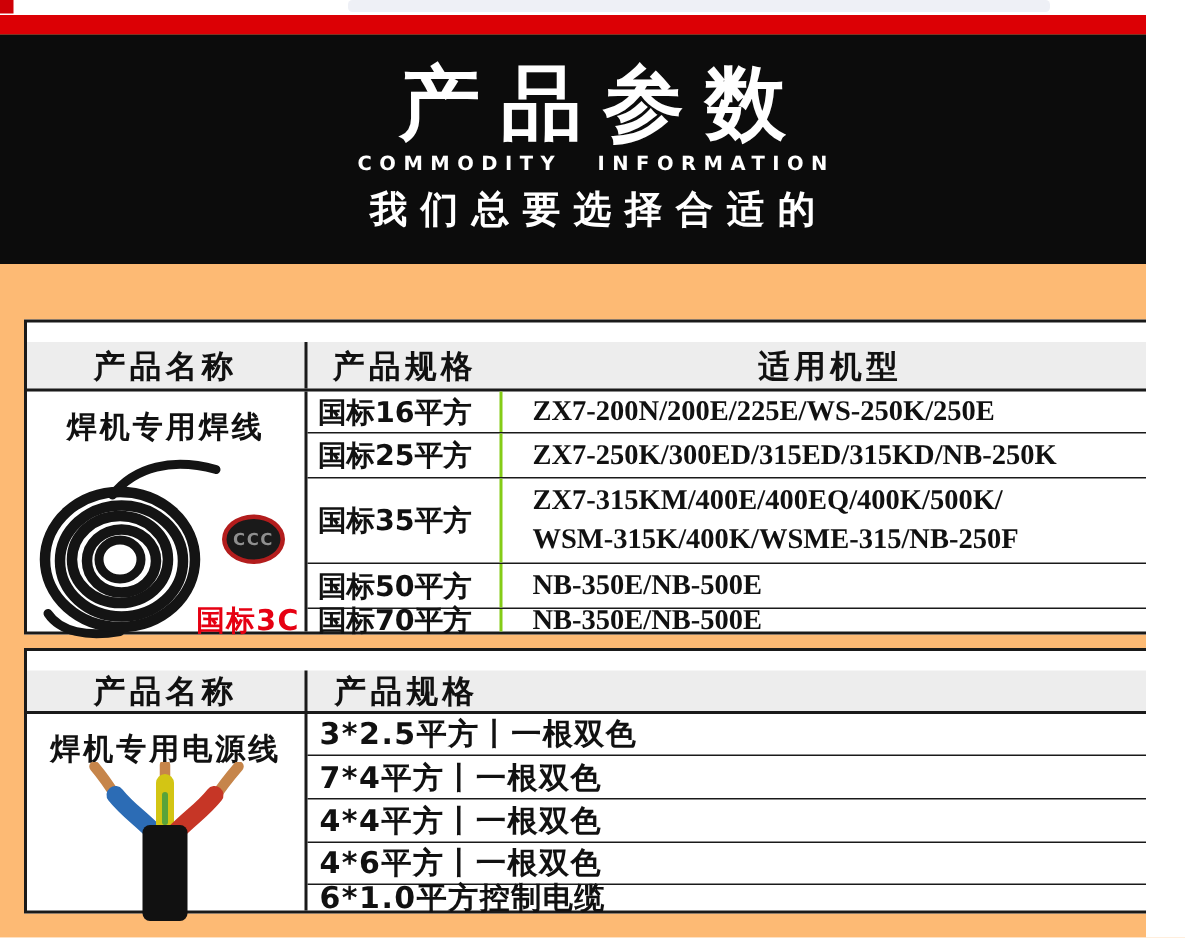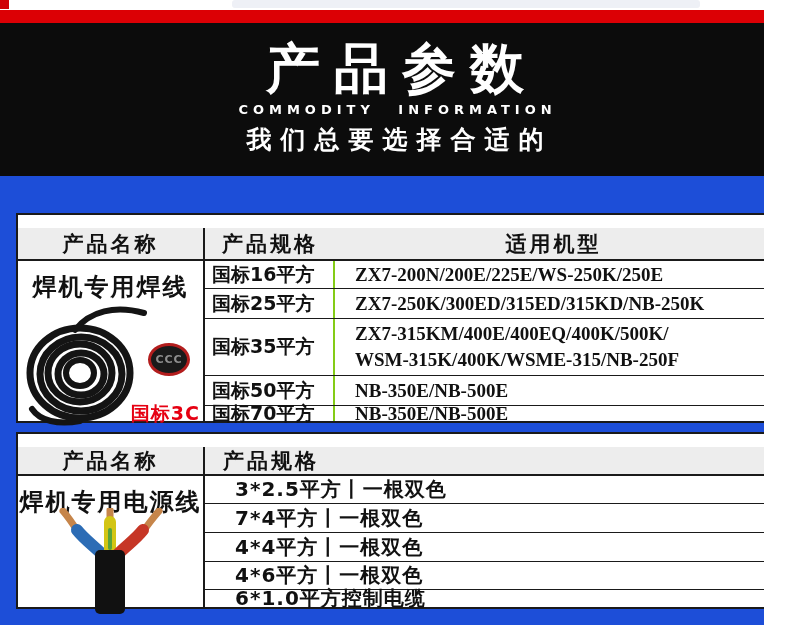--- a/index.html
+++ b/index.html
@@ -1,18 +1,18 @@
 <!DOCTYPE html>
 <html><head>
 <meta charset="utf-8">
 <style>
   html,body{margin:0;padding:0;background:#fff;}
   *{box-sizing:border-box;}
   .canvas{
-    position:relative;width:764px;height:625px;background:#1d4ed8;overflow:hidden;
+    position:relative;width:764px;height:625px;background:#fdba74;overflow:hidden;
     font-family:"DejaVu Sans","Liberation Sans",sans-serif;color:#111;
   }
   
   .top-strip{position:absolute;left:0;top:0;width:790px;height:10px;background:#ffffff;}
   .corner-red-left{position:absolute;left:0;top:0;width:9px;height:9px;background:#cf0006;}
   .corner-red-right{position:absolute;right:0;top:0;width:17px;height:10px;background:#cf0006;}
   .remnant{position:absolute;left:232px;top:0;width:468px;height:8px;background:#eef0f6;border-radius:3px;}
   .red-band{position:absolute;left:0;top:10px;width:790px;height:13px;background:#dc0005;}
   
   .hero{position:absolute;left:0;top:23px;width:790px;height:153px;background:#0c0c0c;
@@ -31,30 +31,30 @@
   .t1 .thead{height:33px;}
   .t2 .thead{height:29px;}
   .th{font-size:21px;font-weight:bold;letter-spacing:3px;display:flex;align-items:center;justify-content:center;height:100%;}
   .c1{width:187px;flex:0 0 187px;border-right:2px solid #1a1a1a;}
   .c2{width:130px;flex:0 0 130px;}
   .c3{flex:1;}
   .th-left{justify-content:flex-start;padding-left:18px;}
   .tbody{display:flex;flex:1;min-height:0;}
   .prodcell{width:187px;flex:0 0 187px;border-right:2px solid #1a1a1a;position:relative;}
   .prodname{position:absolute;left:0;top:10px;width:100%;text-align:center;
-            font-size:24px;font-weight:bold;letter-spacing:2px;}
+            font-size:20px;font-weight:bold;letter-spacing:2px;}
   .rowsbox{flex:1;display:flex;flex-direction:column;}
   .row{display:flex;border-bottom:1px solid #1a1a1a;min-height:0;}
   .row:last-child{border-bottom:none;flex:1;}
   .spec{width:130px;flex:0 0 130px;border-right:2px solid #84cc16;
         font-size:19px;font-weight:bold;display:flex;align-items:center;padding-left:7px;}
   .models{flex:1;display:flex;align-items:center;padding-left:20px;
           font-family:Liberation Serif, serif;
           font-size:19px;font-weight:bold;white-space:pre-line;line-height:1.35;letter-spacing:0px;}
-  .spec2{flex:1;font-size:20px;font-weight:bold;display:flex;align-items:center;padding-left:30px;letter-spacing:1px;}
+  .spec2{flex:1;font-size:20px;font-weight:bold;display:flex;align-items:center;padding-left:8px;letter-spacing:1px;}
   .r-h28{height:28px;} .r-h29{height:29px;} .r-h30{height:30px;} .r-h57{height:57px;}
   
   .coil-svg{position:absolute;left:2px;top:36px;}
   .ccc-badge{position:absolute;left:130px;top:82px;width:42px;height:33px;border-radius:50%;
              background:#1a1a1a;border:3px solid #b31d1d;color:#8f8f8f;
              display:flex;align-items:center;justify-content:center;
              font-size:11px;font-weight:bold;letter-spacing:1px;}
   .std-label{position:absolute;right:3px;top:140px;color:#e60012;font-size:19px;font-weight:bold;letter-spacing:1px;}
   .cord-svg{position:absolute;left:19px;top:32px;}
 </style>

